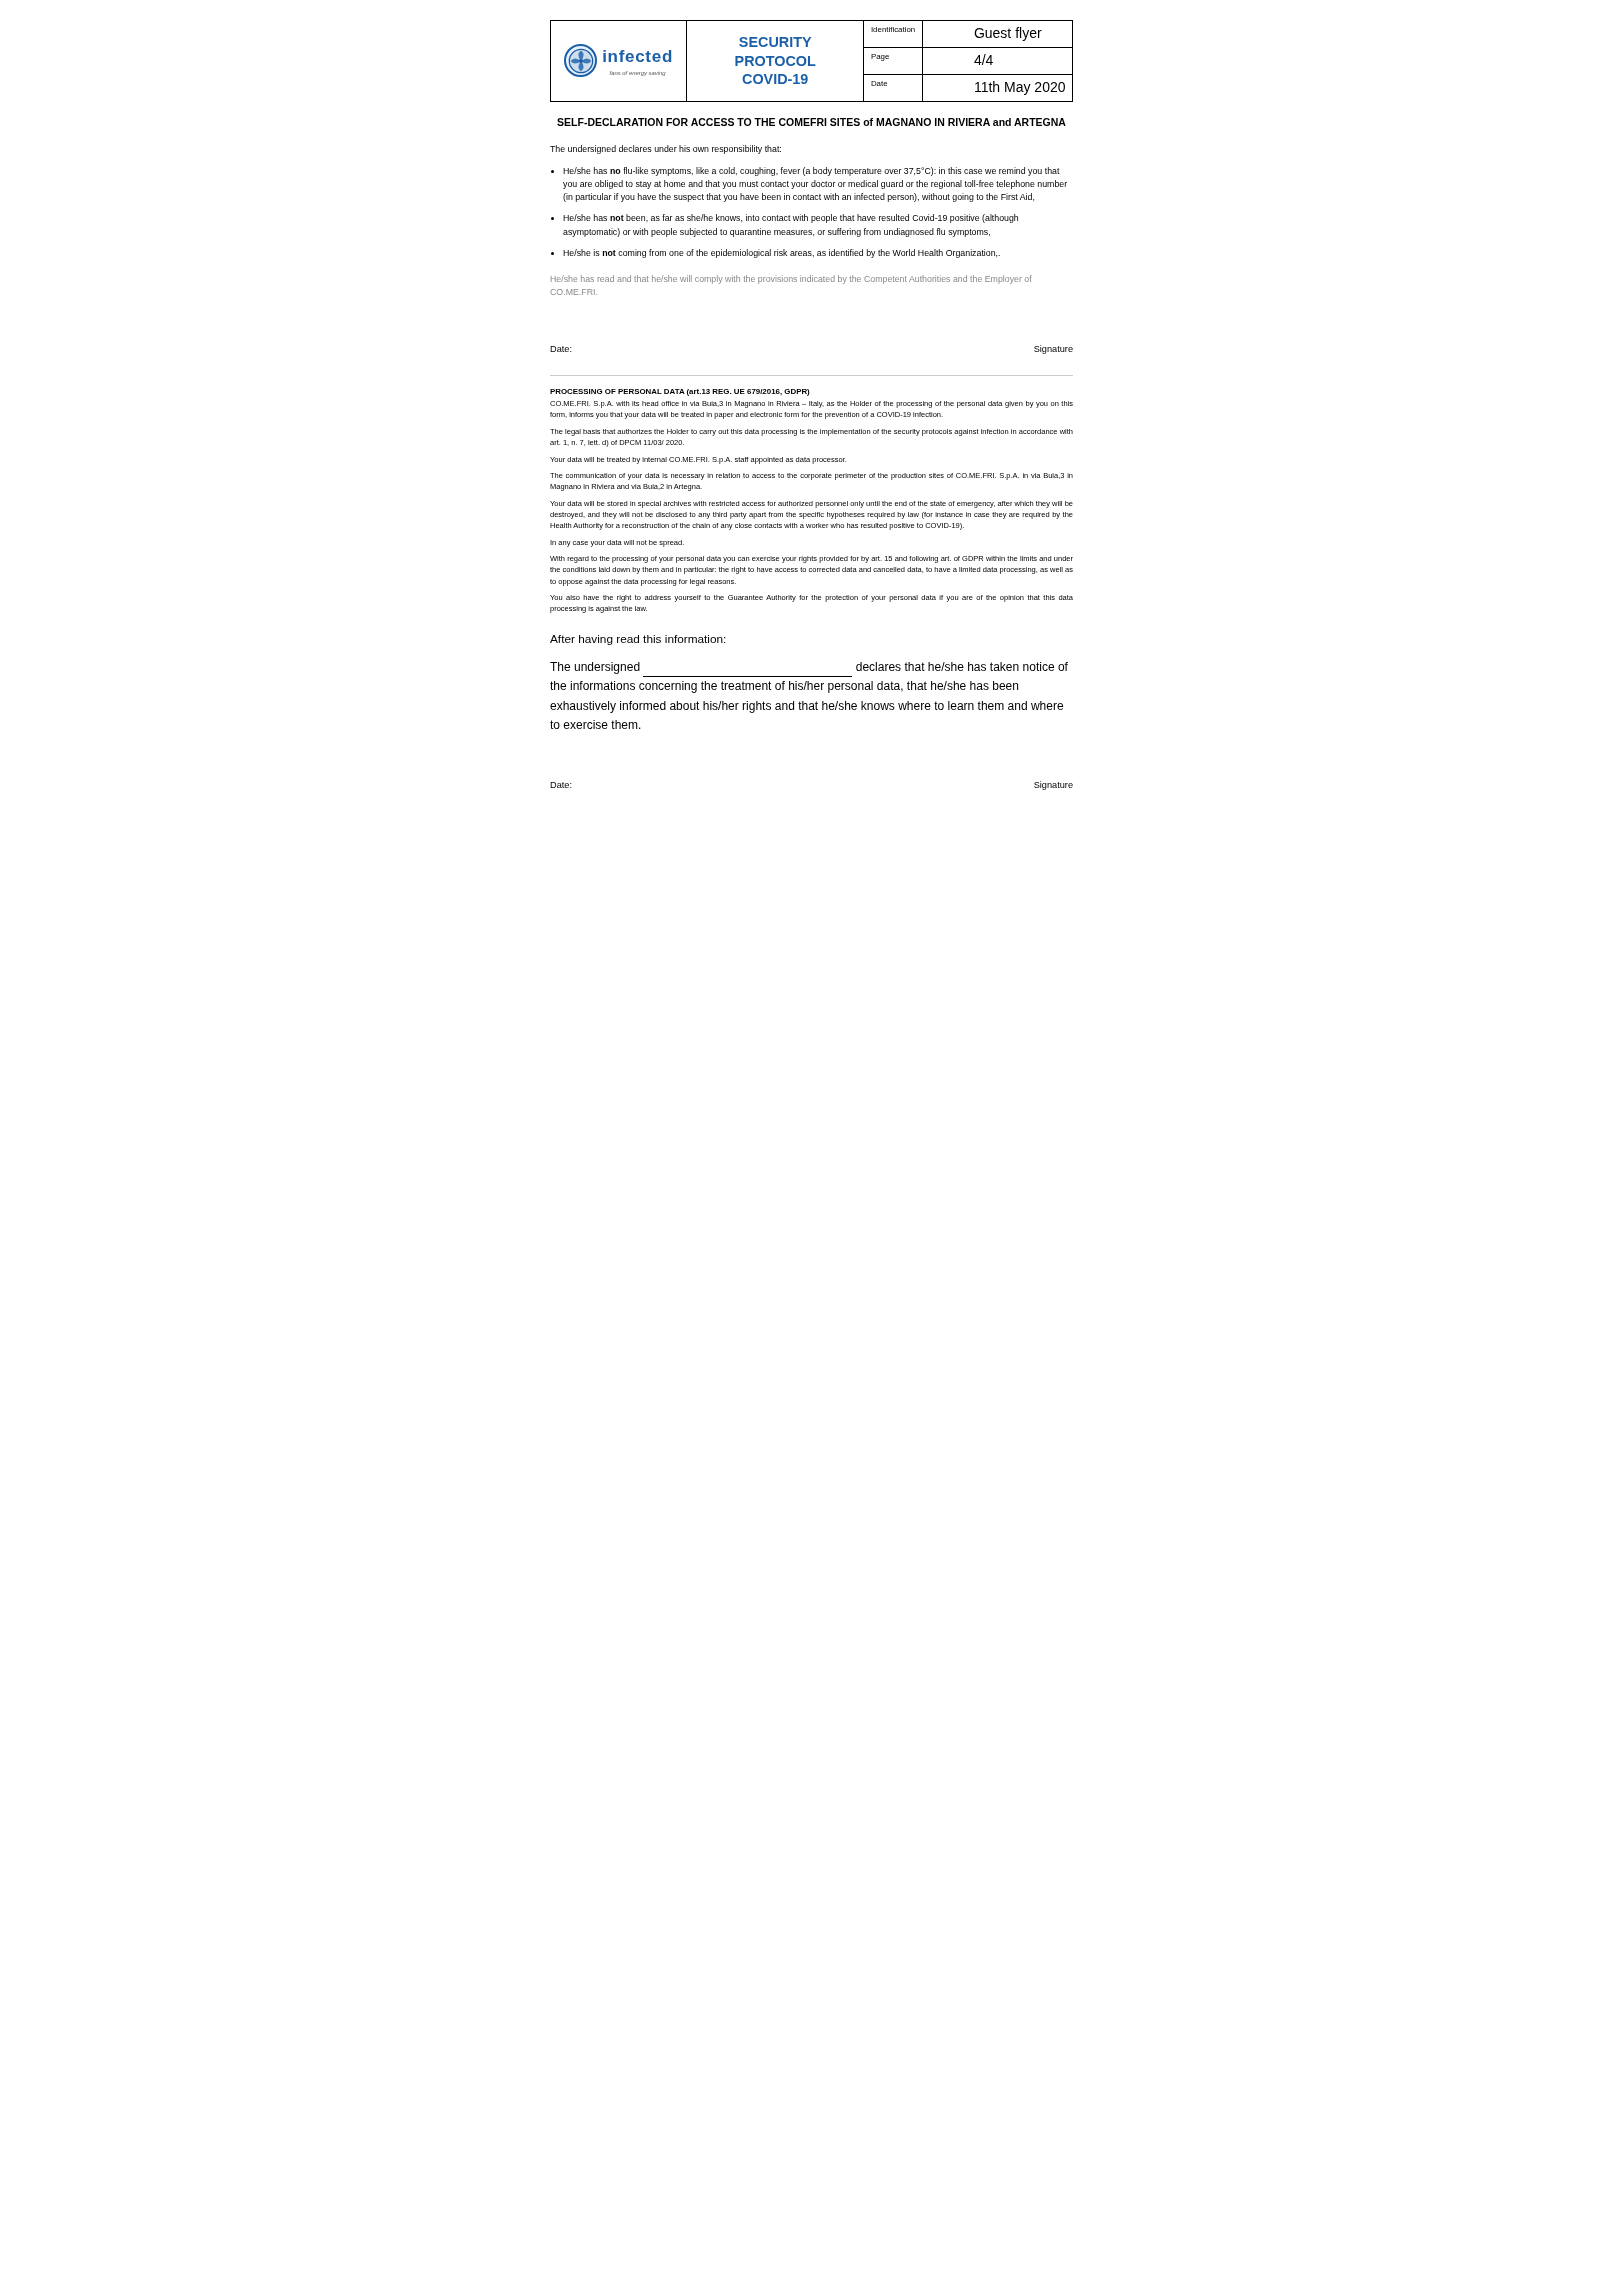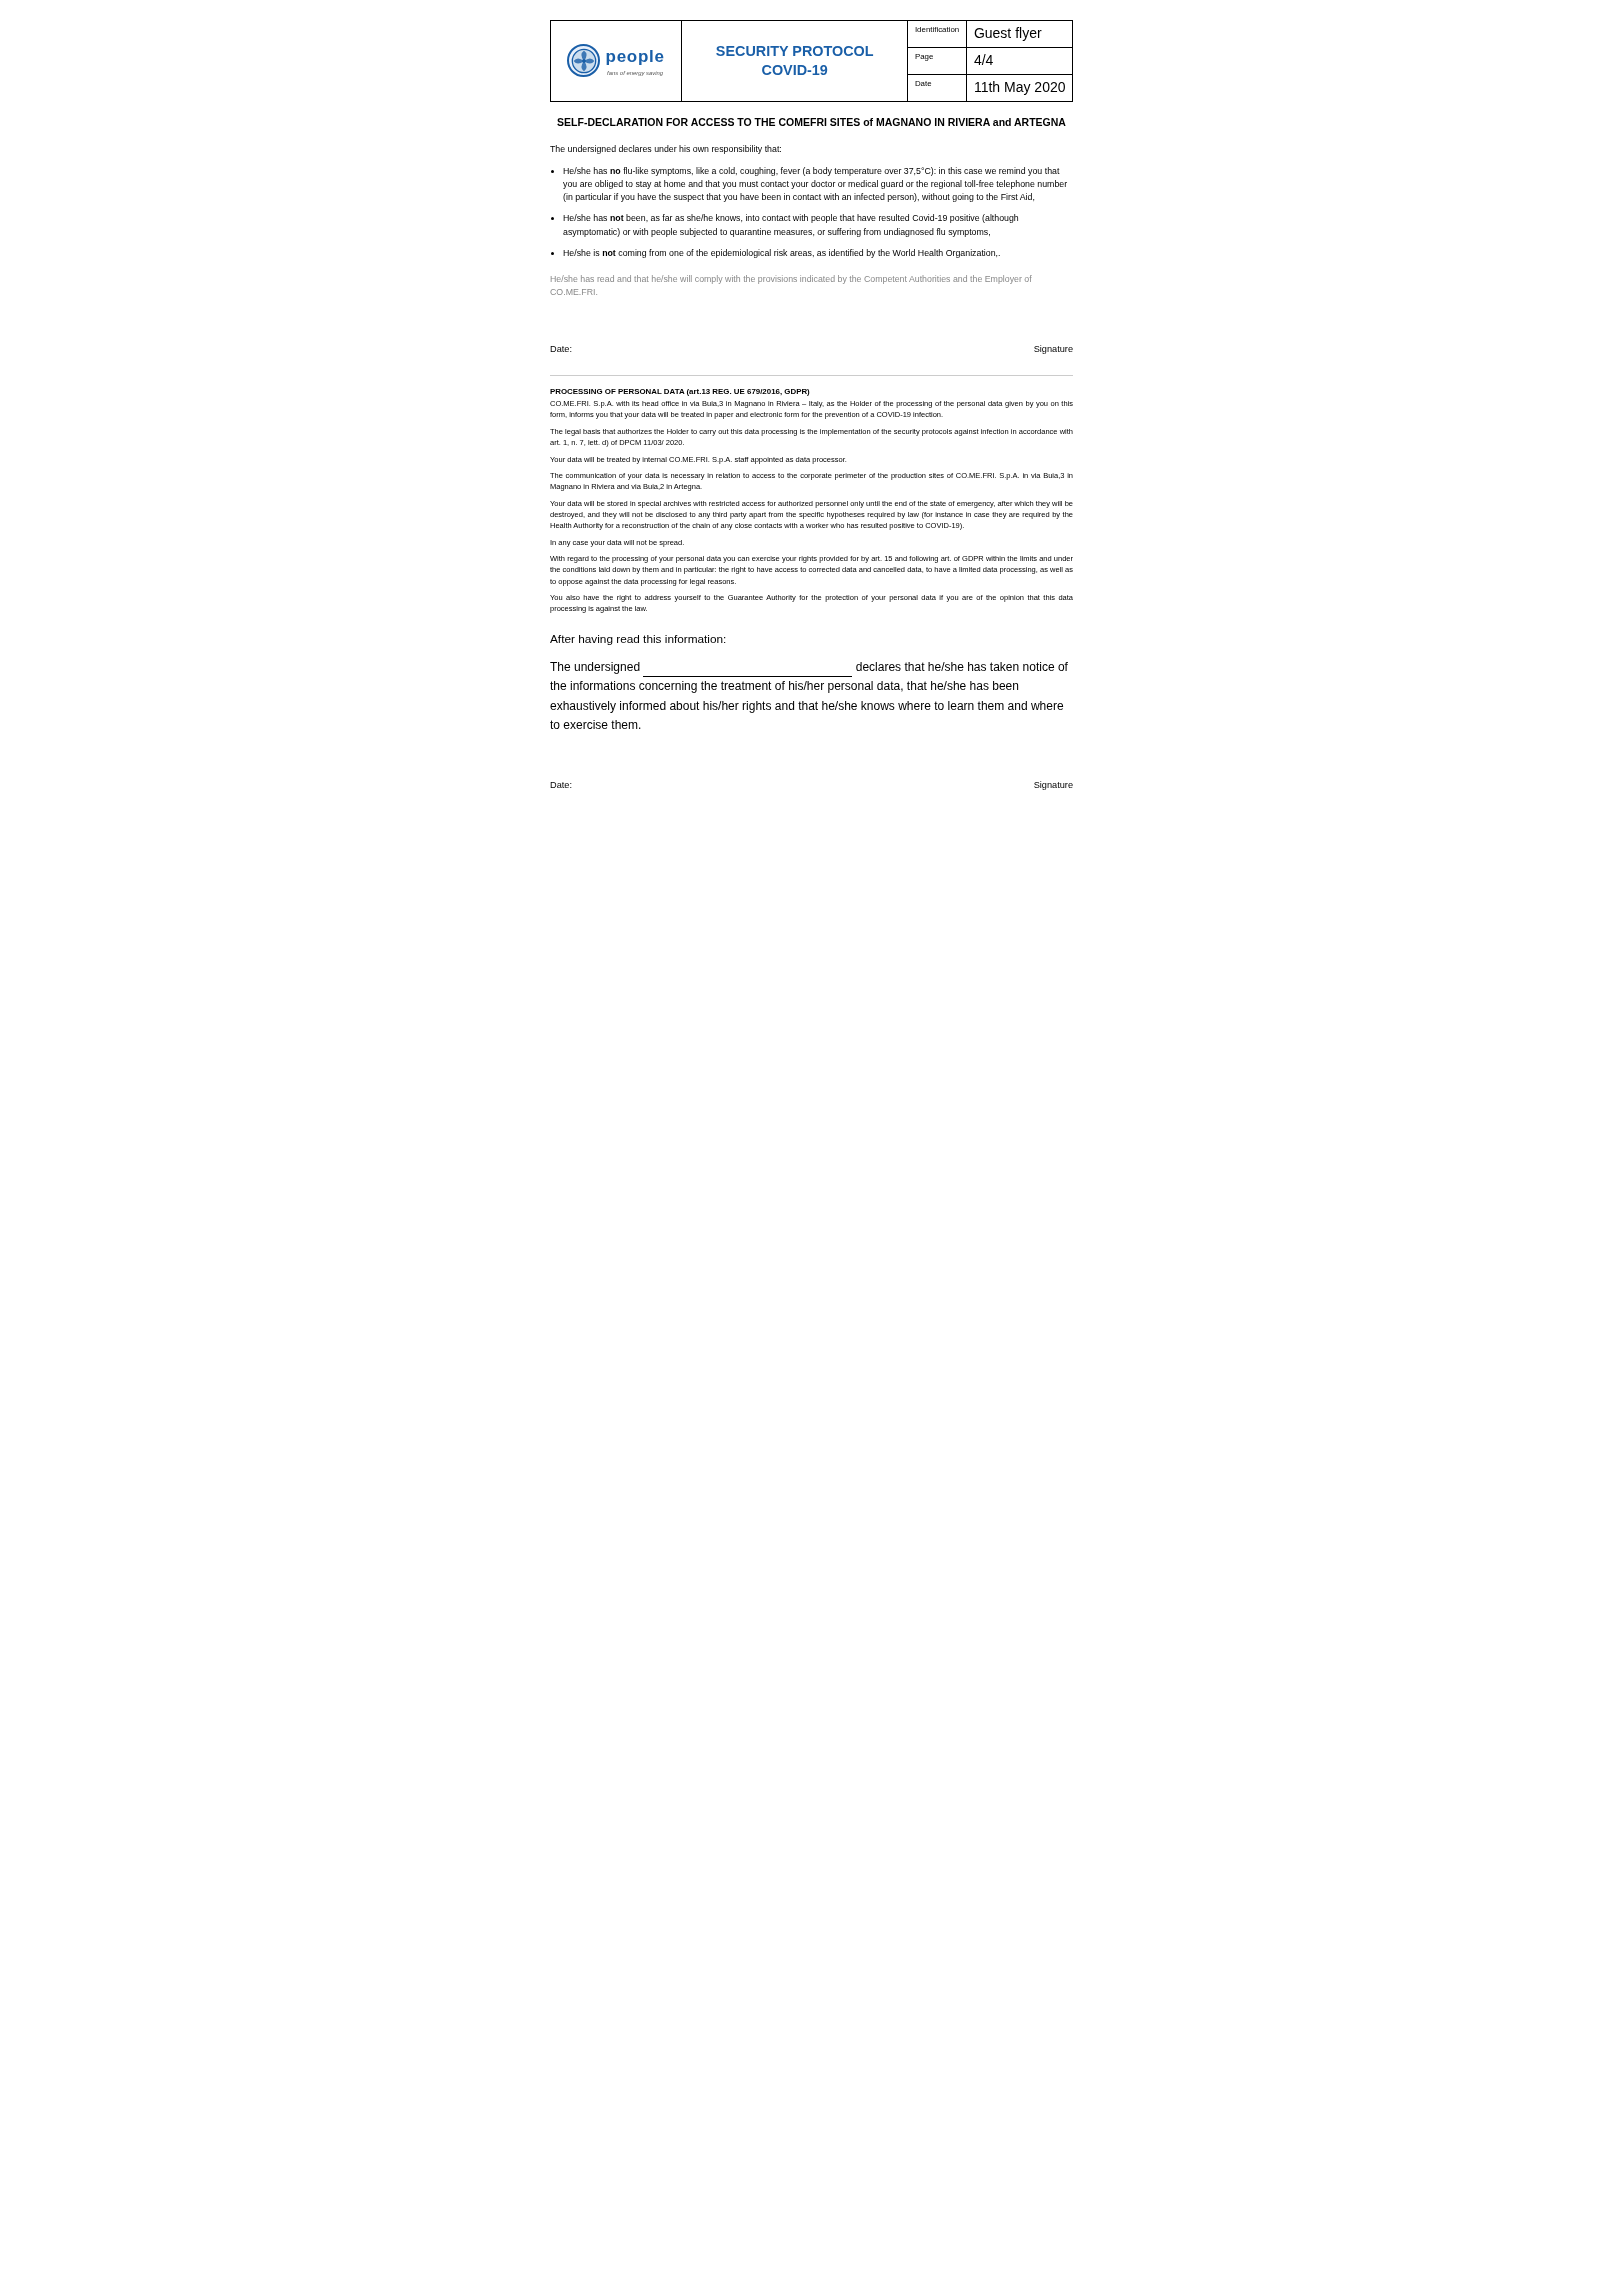--- a/index.html
+++ b/index.html
@@ -90,20 +90,21 @@
     .info-section {
       border-left: 0.7px solid #000;
       display: flex;
       flex-direction: column;
       min-width: 144px;
     }
 
     .info-row {
       display: flex;
       border-bottom: 0.7px solid #000;
+      gap: 44px;
     }
 
     .info-row:last-child {
       border-bottom: none;
     }
 
     .info-label {
       padding: 3.3px 6.5px;
       border-right: 0.7px solid #000;
       font-size: 7.9px;
@@ -253,21 +254,21 @@
             <svg width="26" height="26" viewBox="0 0 40 40">
               <circle cx="20" cy="20" r="18" fill="#cde" stroke="#1a5fa8" stroke-width="2"></circle>
               <circle cx="20" cy="20" r="3" fill="#1a5fa8"></circle>
               <path d="M20 20 Q28 10 20 4 Q12 10 20 20" fill="#1a5fa8" opacity="0.8"></path>
               <path d="M20 20 Q30 28 36 20 Q30 12 20 20" fill="#1a5fa8" opacity="0.8"></path>
               <path d="M20 20 Q12 30 20 36 Q28 30 20 20" fill="#1a5fa8" opacity="0.8"></path>
               <path d="M20 20 Q10 12 4 20 Q10 28 20 20" fill="#1a5fa8" opacity="0.8"></path>
             </svg>
           </div>
           <div>
-            <div class="logo-text-comefri">people</div>
+            <div class="logo-text-comefri">infected</div>
             <div class="logo-text-sub">fans of energy saving</div>
           </div>
         </div>
       </div>
     </div>
 
     <div class="title-section">
       <h1>
         <span>SECURITY PROTOCOL</span><br>
         <span>COVID-19</span>

